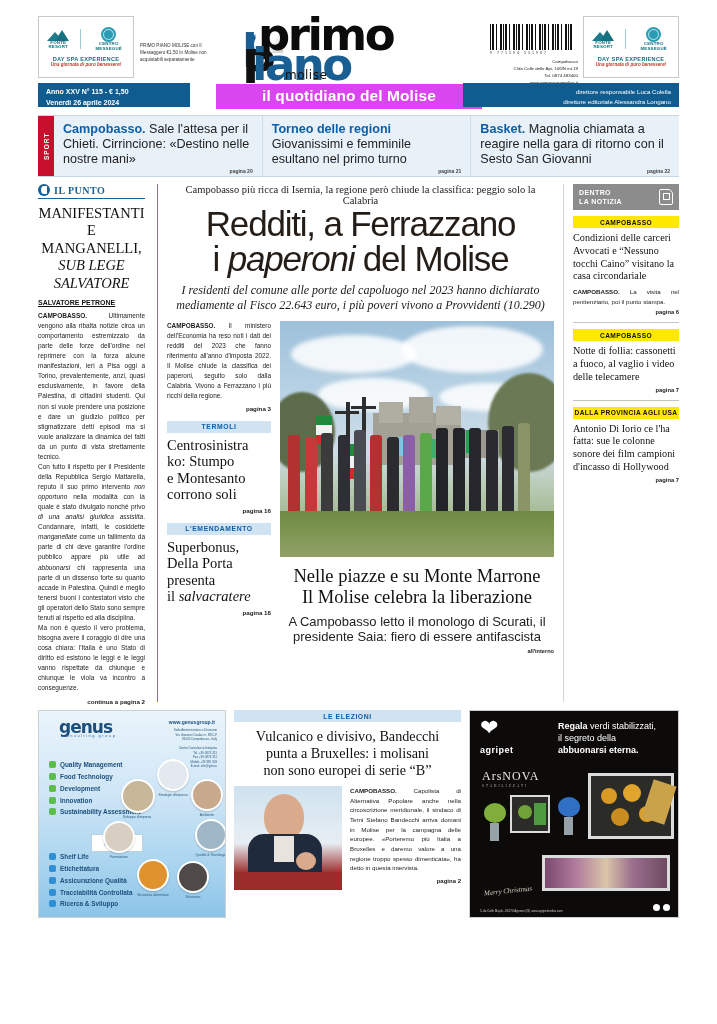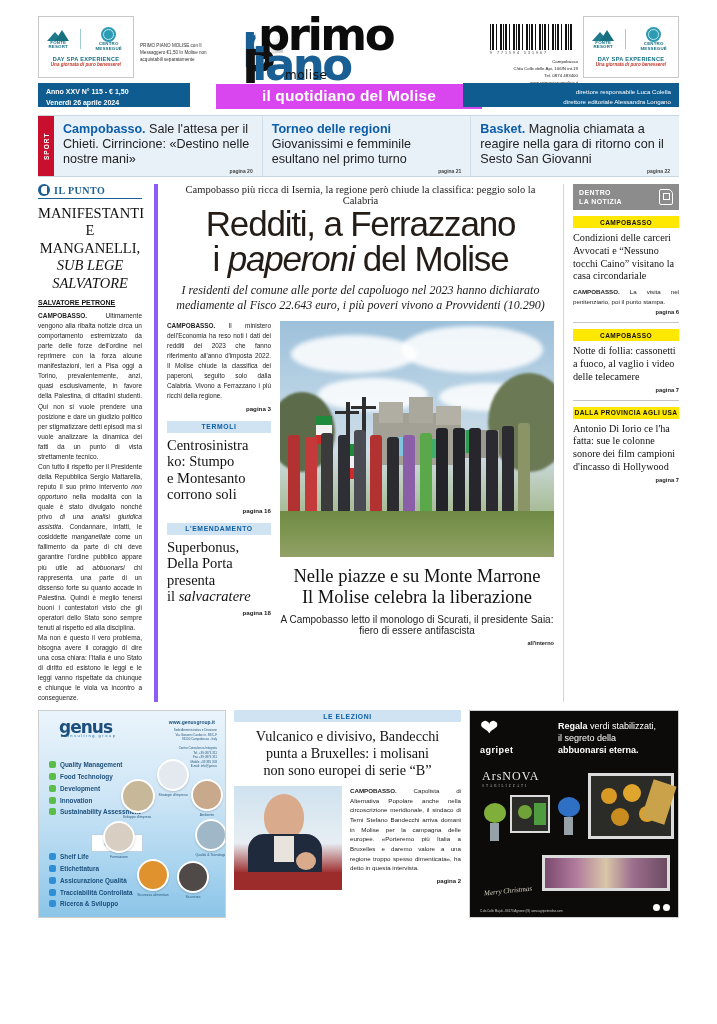--- a/index.html
+++ b/index.html
@@ -69,21 +69,21 @@
   .sport-tab { width: 16px; background: #c8102e; color: #fff; font-size: 6.5px; font-weight: bold;
     writing-mode: vertical-rl; transform: rotate(180deg); display: flex; align-items: center; justify-content: center; letter-spacing: 1px; }
   .sport-item { flex: 1; padding: 6px 9px 3px; position: relative; border-right: 1px solid #cfdde8; }
   .sport-item:last-child { border-right: none; }
   .sport-item h3 { font-size: 12.6px; font-weight: normal; line-height: 1.18; color: #222; }
   .sport-item h3 b { color: #0d5ea8; font-weight: bold; }
   .pagenum { position: absolute; right: 9px; bottom: 2px; font-size: 5px; font-weight: bold; color: #444; }
 
   
   .main { display: flex; margin-top: 7px; height: 518px; }
-  .col-left { width: 120px; padding-right: 12px; border-right: 4px solid #8b5cf6; }
+  .col-left { width: 120px; padding-right: 12px; border-right: 1px solid #8b5cf6; }
   .col-center { flex: 1; padding: 0 9px; }
   .col-right { width: 116px; padding-left: 9px; border-left: 1px solid #d3d3d3; }
 
   
   .ilpunto { display: flex; align-items: center; gap: 4px; border-bottom: 1px solid #1a5f93; padding-bottom: 2px; }
   .ilpunto .dot { width: 12px; height: 12px; border-radius: 50%; background: #1a5f93; position: relative; }
   .ilpunto .dot::after { content:""; position:absolute; left:3px; top:2px; width:6px; height:8px; background:#fff; border-radius:50% 0 0 50%; }
   .ilpunto span { font-size: 10px; font-weight: bold; color: #1a5f93; letter-spacing: .5px; font-family:"Liberation Serif",serif; }
   .edit-title { font-family: "Liberation Serif", serif; font-size: 14.5px; line-height: 1.2; text-align: center; margin-top: 6px; color: #111; }
   .edit-title .it { font-style: italic; }
@@ -112,21 +112,21 @@
 
   .photo { width: 100%; height: 236px; position: relative; overflow: hidden; background: #8fb6cf; }
   .sky { position:absolute; inset:0; background: linear-gradient(180deg,#9dc0da 0%, #b8d2e4 30%, #cfdde8 55%, #b6c8b0 72%, #86a05f 100%); }
   .cloud { position:absolute; background: rgba(255,255,255,.85); border-radius: 50%; filter: blur(2px); }
   .mono { position:absolute; background:#9b9b93; }
   .grass { position:absolute; left:0; right:0; bottom:0; height:46px; background: linear-gradient(180deg,#6f8a46,#7d9550 45%,#93a168); }
   .fig { position:absolute; bottom:42px; width:12px; border-radius:3px 3px 0 0; }
   .tree { position:absolute; background:#5c6b4a; border-radius:50%; filter: blur(1px); }
 
   .cap-title { font-family: "Liberation Serif", serif; font-size: 18.5px; line-height: 1.12; text-align: center; margin-top: 9px; color: #111; }
-  .cap-sub { font-size: 10px; text-align: center; margin-top: 6px; color: #222; }
+  .cap-sub { font-size: 13px; text-align: center; margin-top: 6px; color: #222; }
   .cap-note { font-size: 5.6px; font-weight: bold; text-align: right; margin-top: 4px; }
 
   
   .dentro { background: #8c8c8c; color: #fff; padding: 4px 6px; display: flex; justify-content: space-between; align-items: center; }
   .dentro .t { font-size: 7px; font-weight: bold; line-height: 1.3; letter-spacing: .4px; }
   .dentro .mark { width: 14px; height: 16px; border: 1.6px solid #fff; border-radius: 2px 5px 2px 2px; position: relative; }
   .dentro .mark::after { content:""; position:absolute; left:3px; top:3px; width:5px; height:5px; border:1.5px solid #fff; }
   .ylab { background: #ffe800; color: #111; font-size: 6.6px; font-weight: bold; text-align: center; padding: 2.5px 0; letter-spacing: .4px; margin: 6px 0 4px; }
   .r-title { font-family: "Liberation Serif", serif; font-size: 10.2px; line-height: 1.25; color: #111; }
   .r-body { font-size: 6.2px; line-height: 1.55; text-align: justify; margin-top: 4px; color: #1c1c1c; }

